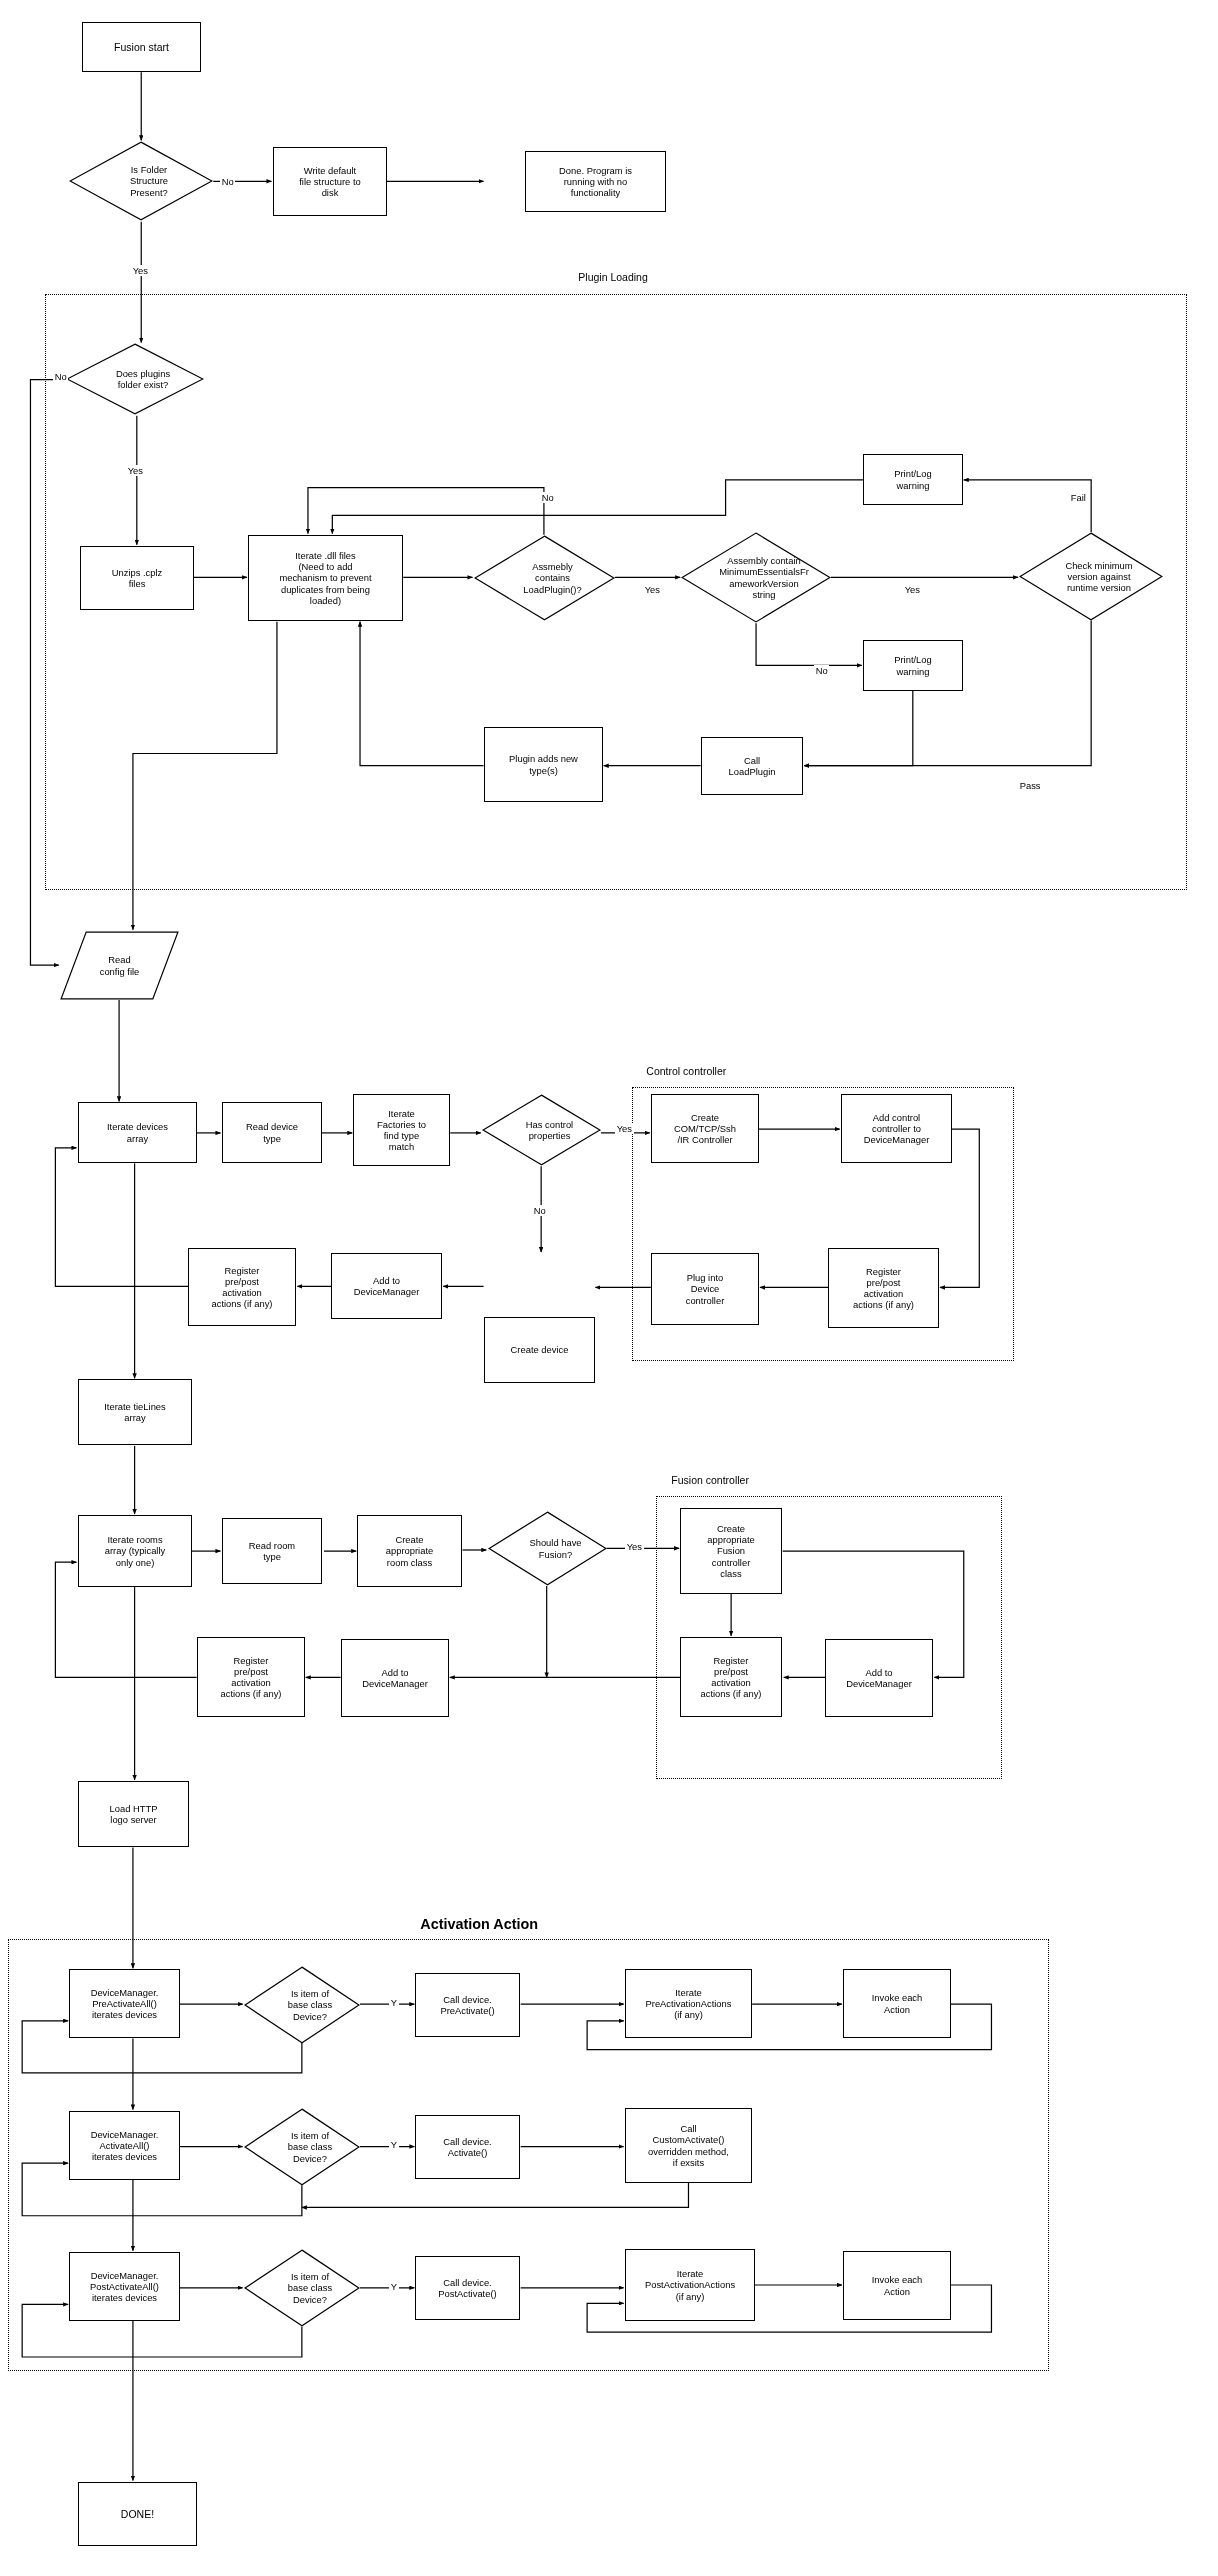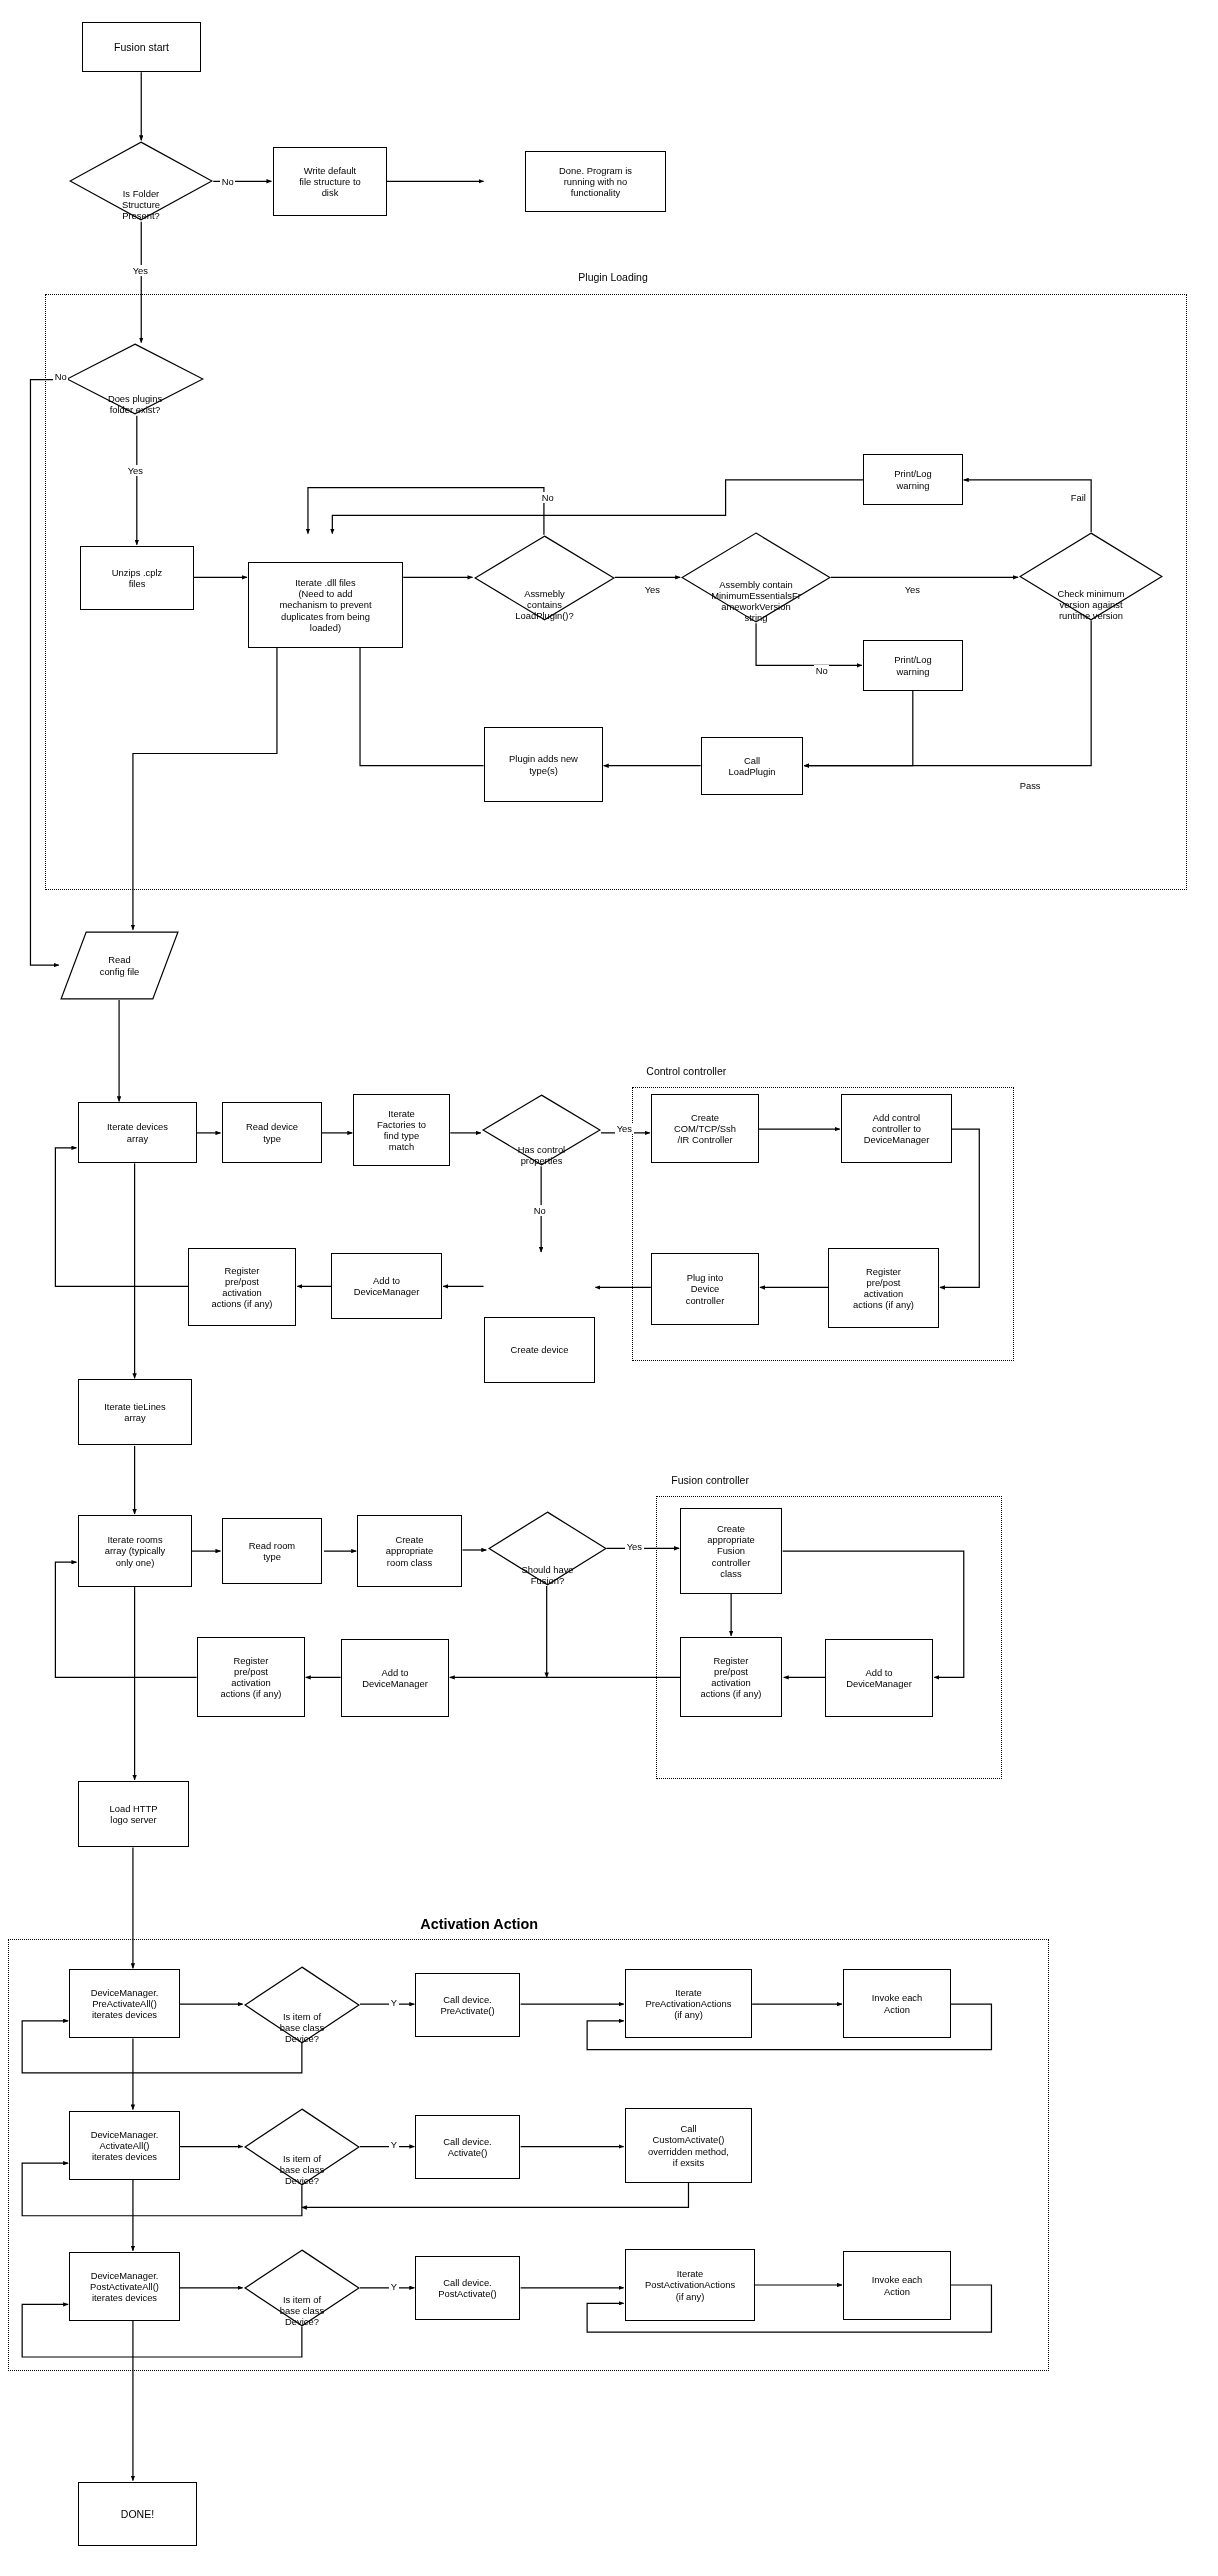--- a/index.html
+++ b/index.html
@@ -4,21 +4,21 @@
 <style>
   html,body{margin:0;padding:0;background:#ffffff;}
   body{font-family:"Liberation Sans", sans-serif;}
   #canvas{position:relative;width:1218px;height:2576px;background:#fff;overflow:hidden;}
 
   .node{position:absolute;box-sizing:border-box;display:flex;align-items:center;justify-content:center;text-align:center;color:#000;background:#fff;}
   .box{border:1.1px solid #000;}
   .box .lbl{padding:1.1px 2.2px;line-height:1.18;}
   .diamond-wrap{position:absolute;}
   .diamond-wrap .dshape{position:absolute;left:0;top:0;width:100%;height:100%;}
-  .diamond-wrap .dtext{position:absolute;left:0;top:0;width:100%;height:100%;display:flex;align-items:flex-end;justify-content:center;text-align:center;line-height:1.18;color:#000;}
+  .diamond-wrap .dtext{position:absolute;left:8px;top:0;width:100%;height:100%;display:flex;align-items:center;justify-content:center;text-align:center;line-height:1.18;color:#000;}
   .para{position:absolute;}
   .para .pshape{position:absolute;left:0;top:0;width:100%;height:100%;}
   .para .ptext{position:absolute;left:0;top:0;width:100%;height:100%;display:flex;align-items:center;justify-content:center;text-align:center;line-height:1.18;color:#000;}
 
   .grp{position:absolute;border:1.1px dotted #000;box-sizing:border-box;}
   .grp-title{position:absolute;background:#fff;padding:0 3.3px;color:#000;white-space:nowrap;}
 
   .edgelayer{position:absolute;left:0;top:0;width:1218px;height:2576px;pointer-events:none;}
   .elabel{position:absolute;background:#fff;color:#000;padding:0 1.7px;white-space:nowrap;}
   .f19{font-size:10.5px;}
@@ -198,21 +198,21 @@
         <svg class="dshape" viewBox="0 0 250 130" preserveAspectRatio="none">
       <polygon points="125,2 248,65 125,128 2,65" fill="#fff" stroke="#000" stroke-width="2.2"></polygon>
         </svg>
         <div class="dtext">
           <span>Does plugins<br>folder exist?</span>
         </div>
       </div>
       <div class="node box" style="left: 80px; top: 546px; width: 114px; height: 64px; font-size: 9.4px;">
         <div class="lbl">Unzips .cplz<br>files</div>
       </div>
-      <div class="node box" style="left: 248px; top: 535px; width: 155px; height: 86px; font-size: 9.4px; margin-top: 27px;">
+      <div class="node box" style="left: 248px; top: 535px; width: 155px; height: 86px; font-size: 9.4px;">
         <div class="lbl">Iterate .dll files<br>(Need to add<br>mechanism to prevent<br>duplicates from being<br>loaded)</div>
       </div>
       <div class="diamond-wrap" style="left: 474px; top: 535px; width: 141px; height: 86px; font-size: 9.4px;">
         <svg class="dshape" viewBox="0 0 255 155" preserveAspectRatio="none">
       <polygon points="127.5,2 253,77.5 127.5,153 2,77.5" fill="#fff" stroke="#000" stroke-width="2.2"></polygon>
         </svg>
         <div class="dtext">
           <span>Assmebly<br>contains<br>LoadPlugin()?</span>
         </div>
       </div>

